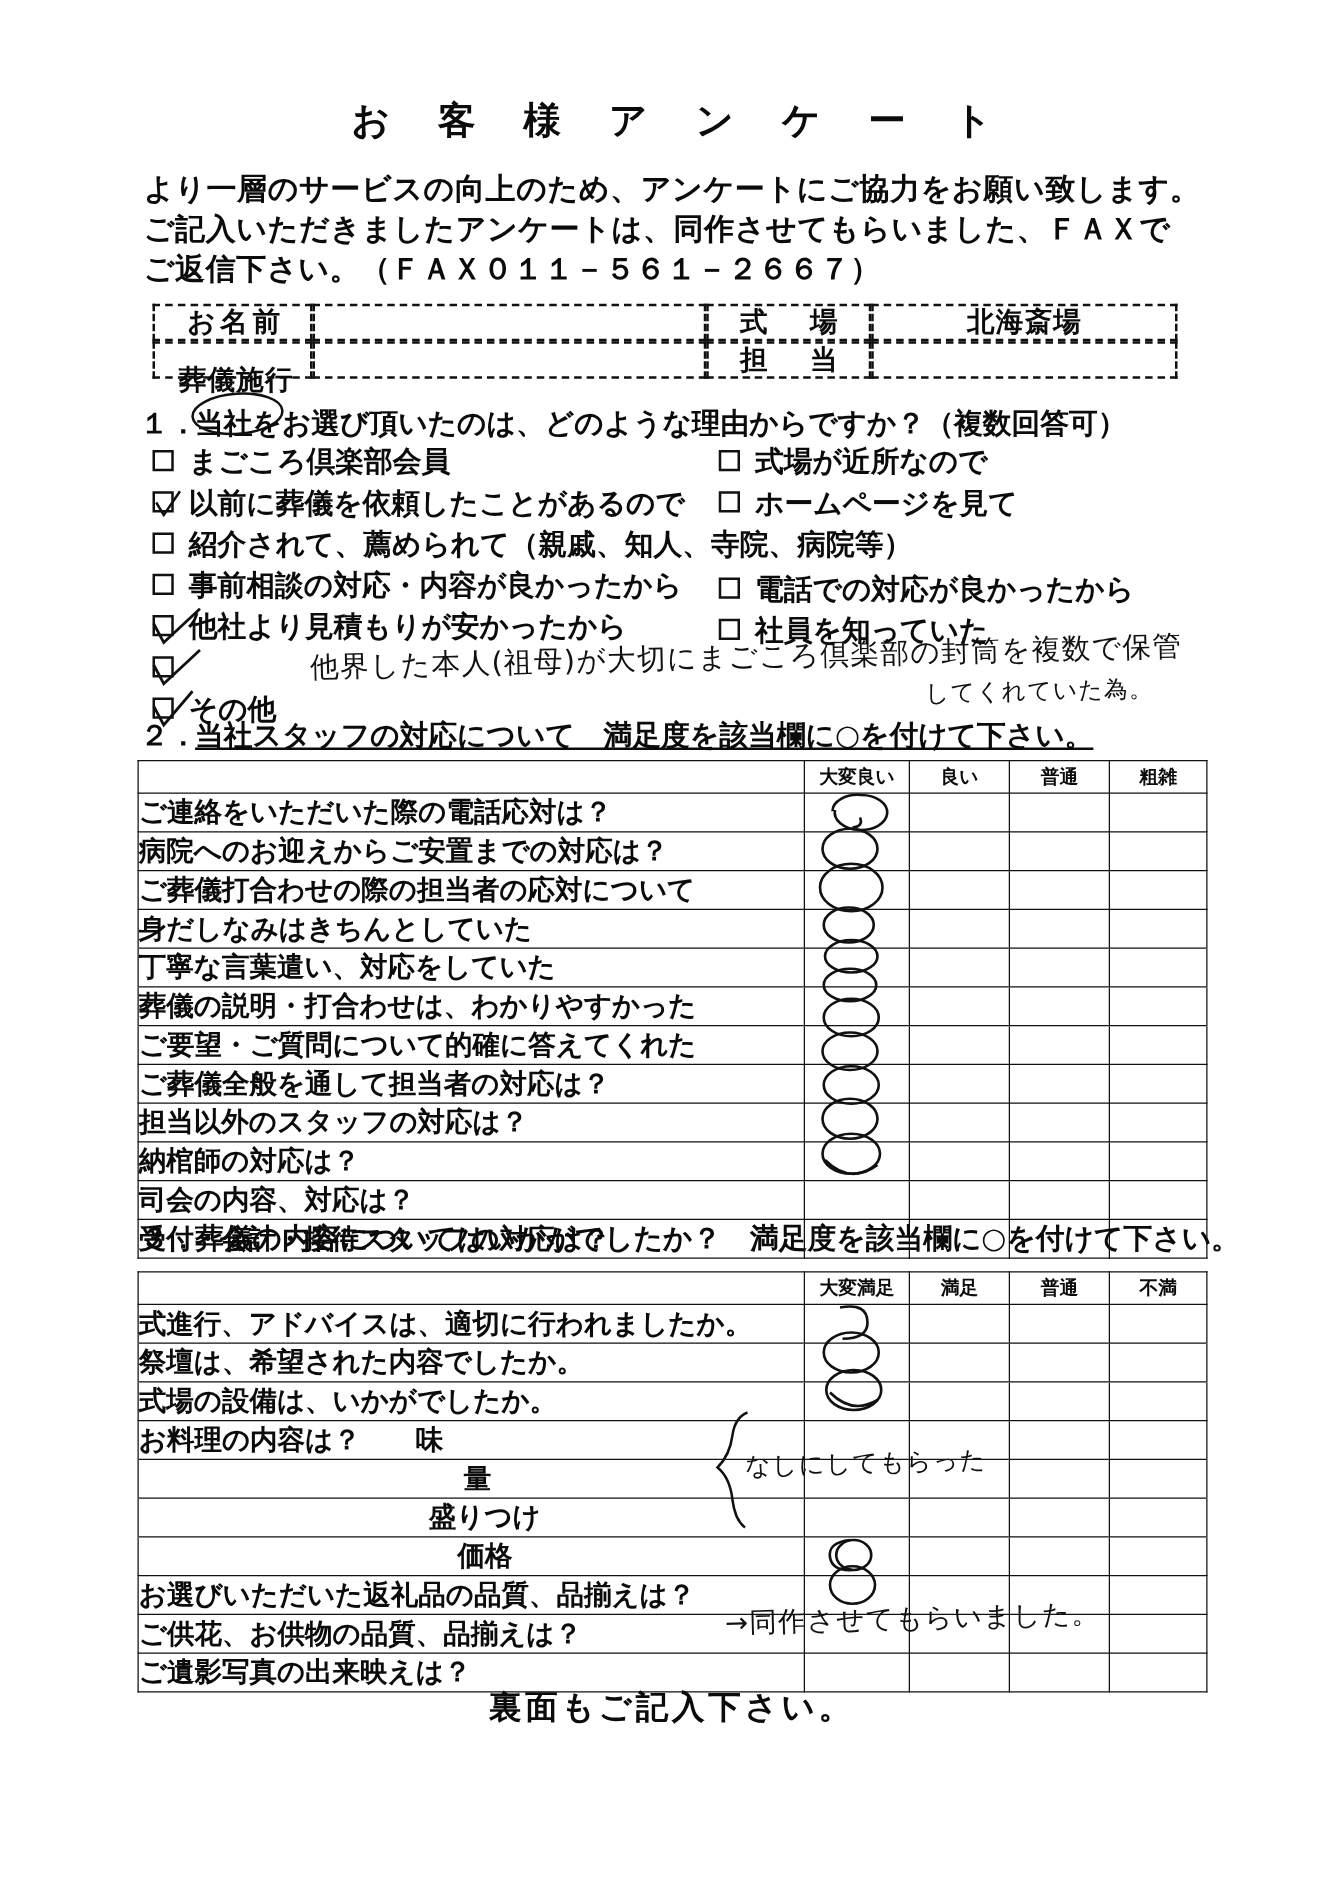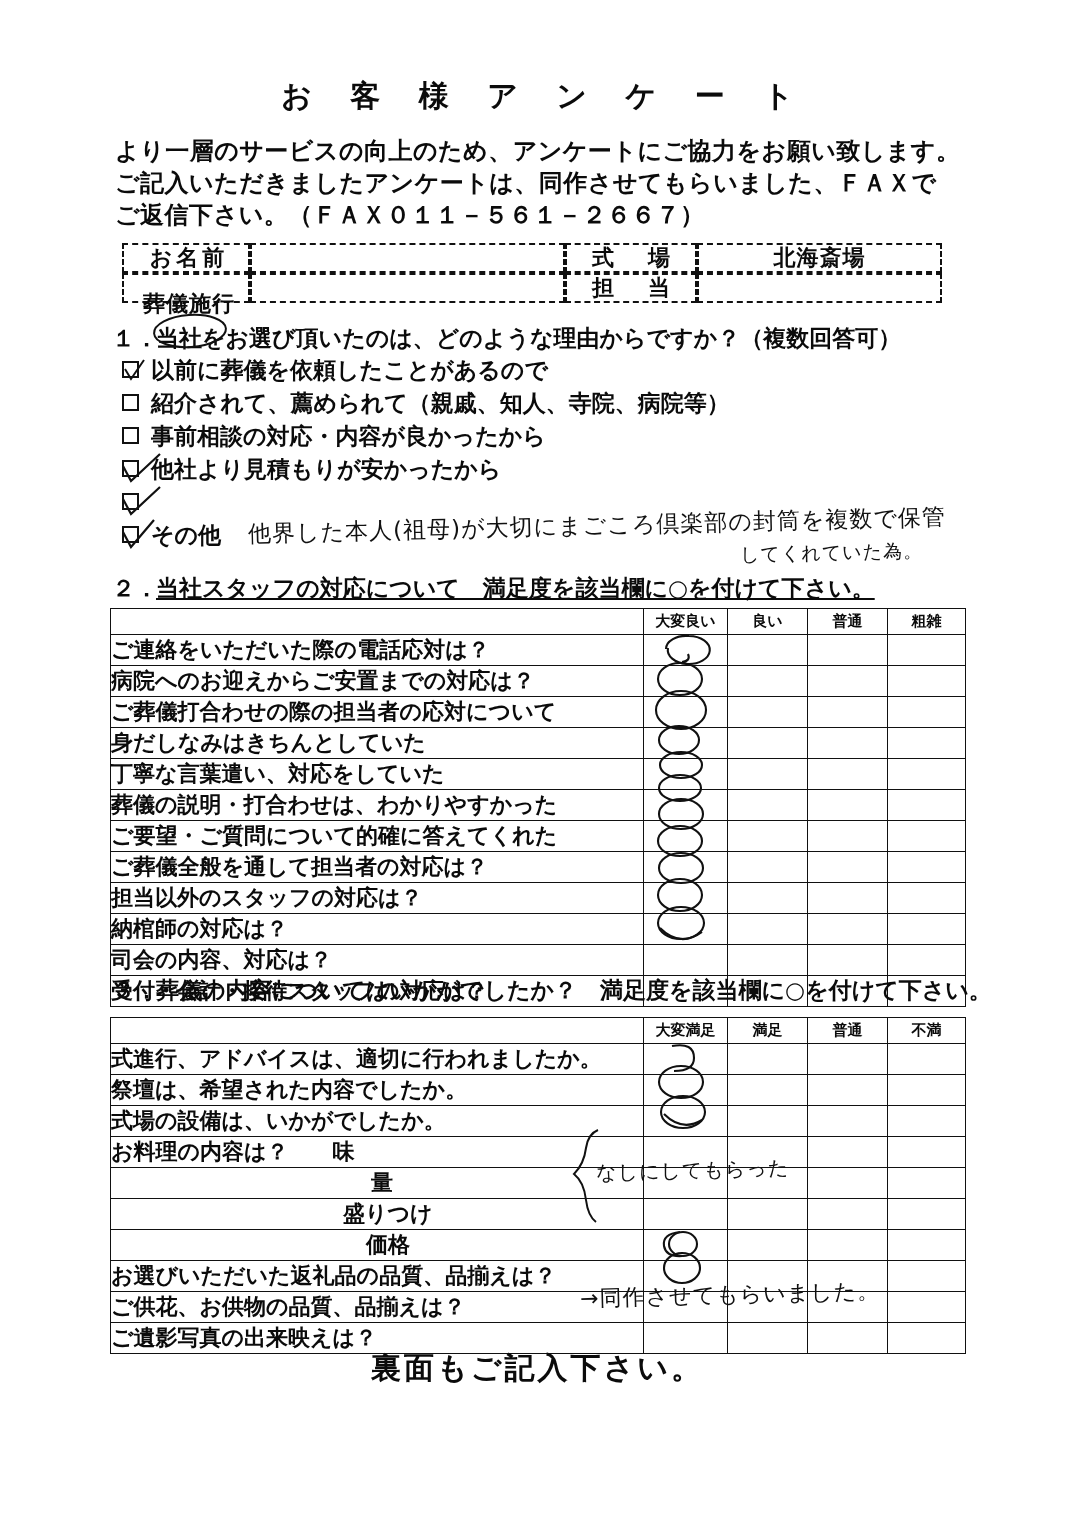--- a/index.html
+++ b/index.html
@@ -67,21 +67,21 @@
   .hand{
     position:absolute;font-family:"DejaVu Sans","Liberation Sans",sans-serif;
     color:#111;white-space:nowrap;
   }
   .hw1{font-size:23px;transform:rotate(-1.4deg);letter-spacing:1px;}
   .hw2{font-size:19px;transform:rotate(-1.2deg);letter-spacing:1px;}
   .hwtbl{font-size:20px;transform:rotate(-1.5deg);letter-spacing:1px;}
 
   .footer{
     position:absolute;left:0;right:0;top:1348px;text-align:center;
-    font-size:30px;font-weight:600;letter-spacing:3px;
+    font-size:26px;font-weight:600;letter-spacing:3px;
   }
 
   svg.ink{position:absolute;overflow:visible;pointer-events:none;}
 </style>
 </head>
 <body>
 
 <div class="page">
 
   <div class="title">お 客 様 ア ン ケ ー ト</div>
@@ -116,20 +116,23 @@
 
   <div class="qhead" style="left:112px;top:323px;">１．</div>
   <div class="qhead" style="left:156px;top:323px;">当社をお選び頂いたのは、どのような理由からですか？（複数回答可）</div>
 
   <svg class="ink" style="left:150px;top:312px;" width="80" height="42" viewBox="0 0 80 42">
     <ellipse cx="40" cy="19" rx="36" ry="16" fill="none" stroke="#111" stroke-width="2" transform="rotate(-4 40 19)"></ellipse>
   </svg>
 
   <div class="optcol" style="left:122px;top:355px;width:520px;">
     <div class="opt">
+      <span class="cb"></span><span>まごころ倶楽部会員</span>
+    </div>
+    <div class="opt">
       <span class="cb"></span><span>以前に葬儀を依頼したことがあるので</span>
       <svg class="ink tick" style="left:0px;top:3px;" width="26" height="26" viewBox="0 0 26 26">
         <path d="M3 11 L9 21 L22 2" fill="none" stroke="#111" stroke-width="2"></path>
       </svg>
     </div>
     <div class="opt">
       <span class="cb"></span><span>紹介されて、薦められて（親戚、知人、寺院、病院等）</span>
     </div>
     <div class="opt">
       <span class="cb"></span><span>事前相談の対応・内容が良かったから</span>
@@ -147,20 +150,35 @@
       </svg>
     </div>
     <div class="opt">
       <span class="cb"></span><span>その他</span>
       <svg class="ink tick" style="left:-2px;top:0px;" width="40" height="32" viewBox="0 0 40 32">
         <path d="M3 12 L11 27 L34 0" fill="none" stroke="#111" stroke-width="2.2"></path>
       </svg>
     </div>
   </div>
 
+  <div class="optcol" style="left:575px;top:355px;width:420px;">
+    <div class="opt">
+      <span class="cb"></span><span>式場が近所なので</span>
+    </div>
+    <div class="opt">
+      <span class="cb"></span><span>ホームページを見て</span>
+    </div>
+    <div class="opt" style="height:33px;"></div>
+    <div class="opt">
+      <span class="cb"></span><span>電話での対応が良かったから</span>
+    </div>
+    <div class="opt">
+      <span class="cb"></span><span>社員を知っていた</span>
+    </div>
+  </div>
 
   <div class="hand hw1" style="left:248px;top:510px;">他界した本人(祖母)が大切にまごころ倶楽部の封筒を複数で保管</div>
   <div class="hand hw2" style="left:740px;top:540px;">してくれていた為。</div>
 
   <div class="qhead" style="left:112px;top:573px;">２．</div>
   <div class="qhead" style="left:156px;top:573px;text-decoration:underline;">当社スタッフの対応について　満足度を該当欄に○を付けて下さい。</div>
 
   <table class="survey" style="left:110px;top:608px;width:855px;">
     <colgroup>
       <col style="width:533px">

